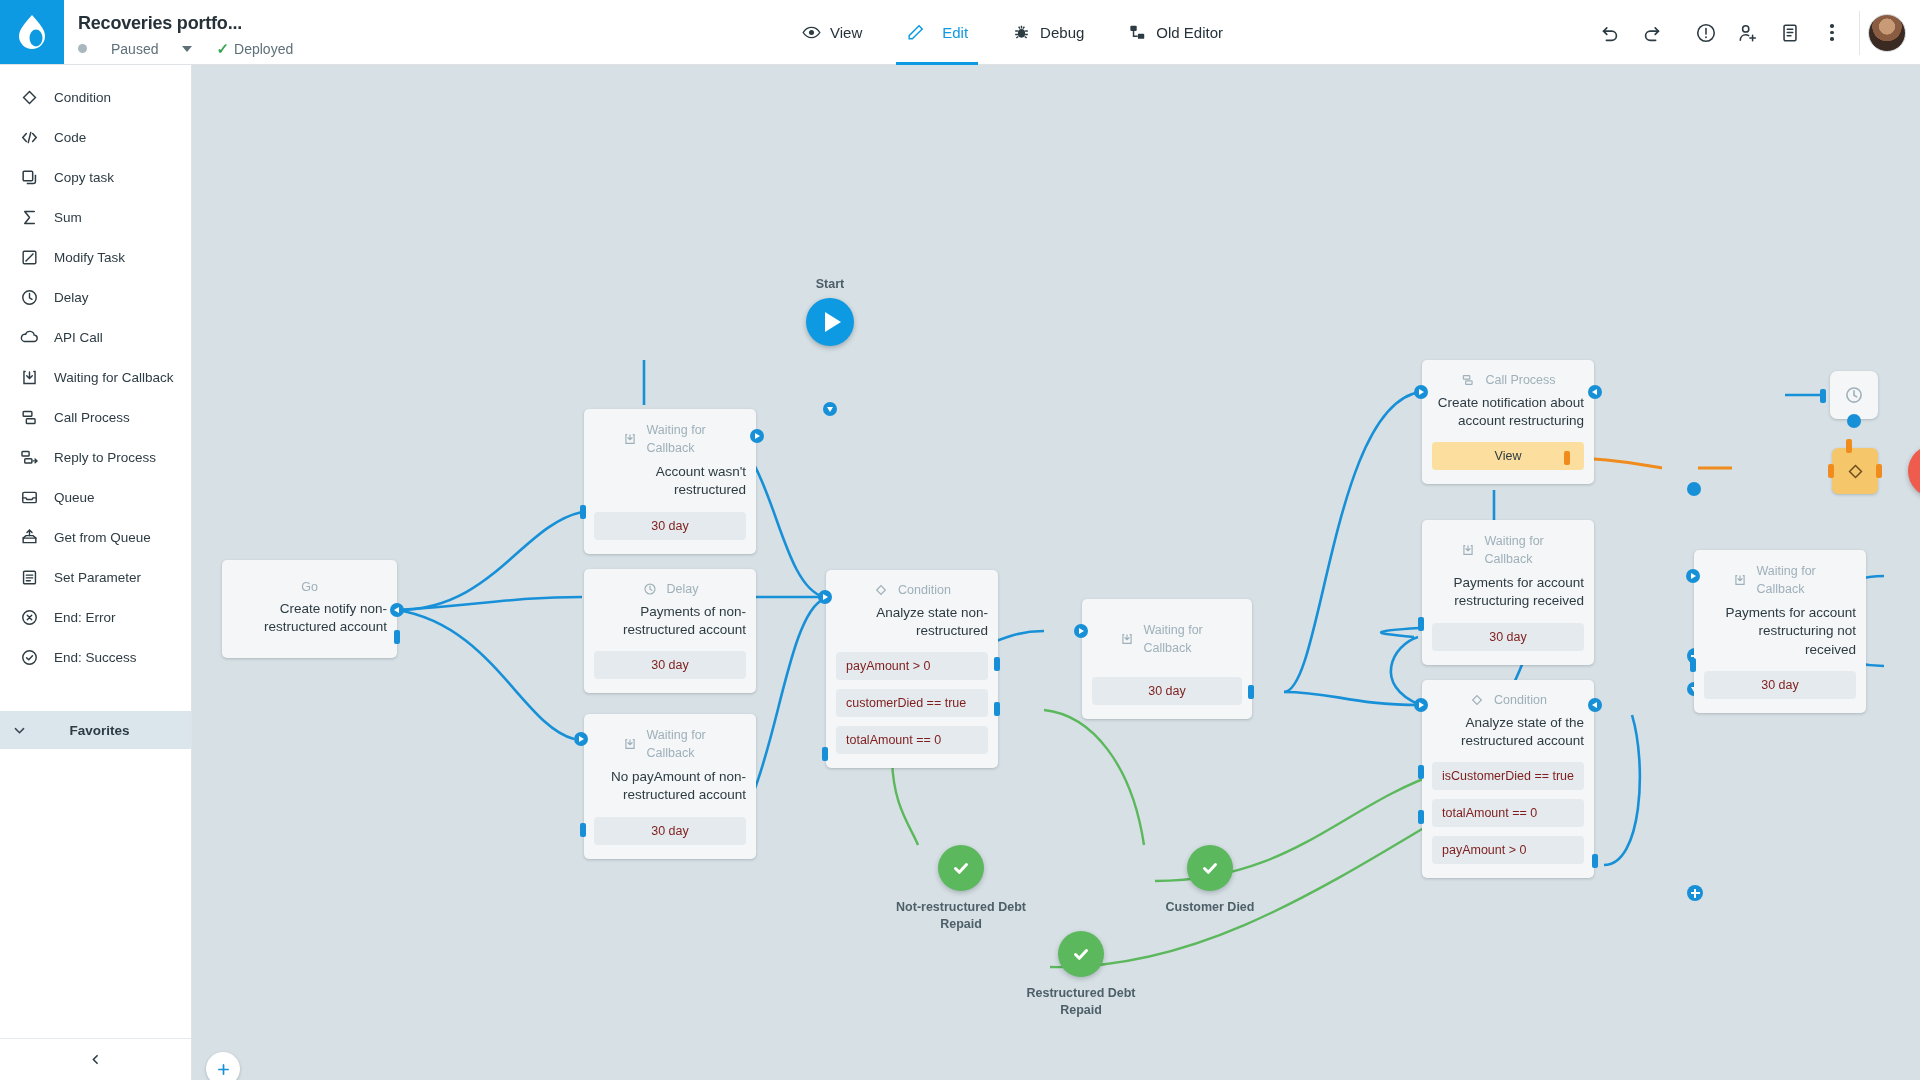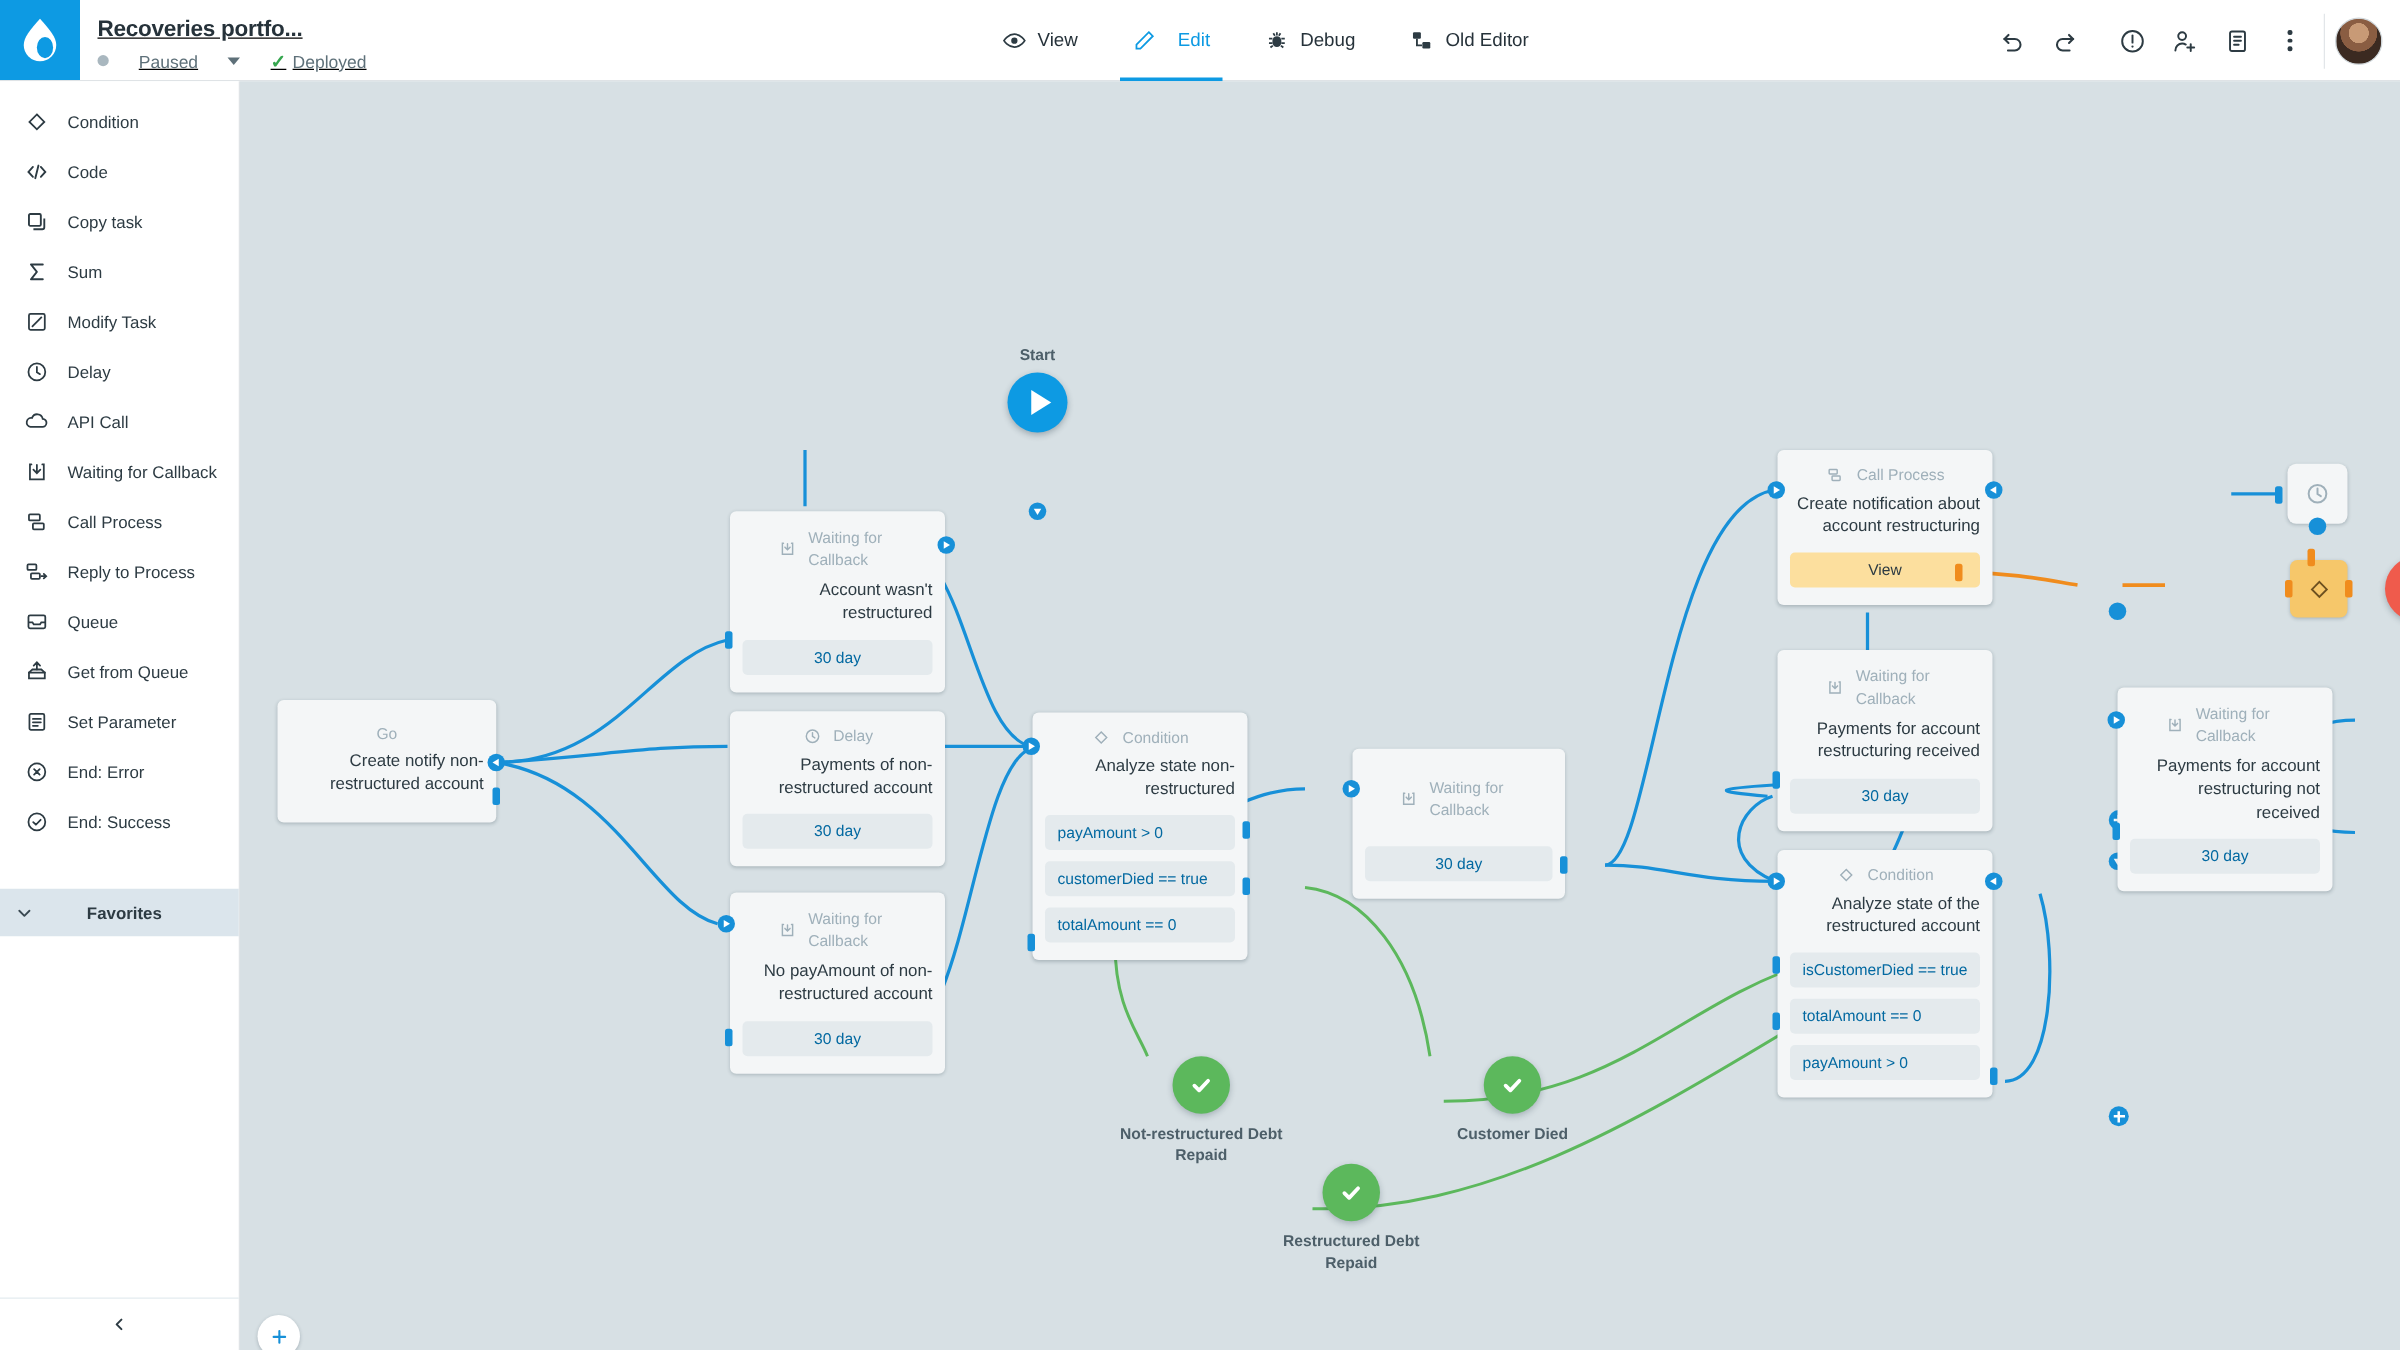--- a/index.html
+++ b/index.html
@@ -6,21 +6,21 @@
   html, body {
     width: 1920px; height: 1080px;
     font-family: "Liberation Sans", sans-serif;
     overflow: hidden; background: #ffffff;
   }
   #app { position: relative; width: 1920px; height: 1080px; }
 
   
   .header {
     position: absolute; top: 0; left: 0; width: 1920px; height: 65px;
-    background: #fff; border-bottom: 1px solid #dfe3e6; display: flex; align-items: stretch; text-decoration: underline;
+    background: #fff; border-bottom: 1px solid #dfe3e6; display: flex; align-items: stretch;
   }
   .logo-box {
     width: 64px; height: 64px; background: #0d9ae3;
     display: flex; align-items: center; justify-content: center; flex: none;
   }
   .title-wrap { padding: 6px 0 0 14px; display: flex; flex-direction: column; justify-content: center; }
   .app-title { font-size: 18px; font-weight: bold; color: #26323a; letter-spacing: -0.2px; }
   .status-row { display: flex; align-items: center; gap: 24px; margin-top: 6px; font-size: 14px; color: #5e7079; }
   .dot-paused { width: 9px; height: 9px; border-radius: 50%; background: #a9b7bf; display: inline-block; }
   .caret-dn { width: 0; height: 0; border-left: 5px solid transparent; border-right: 5px solid transparent; border-top: 6px solid #5e7079; display: inline-block; }
@@ -78,21 +78,21 @@
   .node {
     position: absolute; background: #f4f6f7; border-radius: 5px;
     box-shadow: 0 1px 3px rgba(20,40,55,.22); padding: 12px 10px 14px;
     display:flex; flex-direction:column; align-items:center;
   }
   .node-head { display:flex; align-items:center; gap:9px; color:#9fb0ba; font-size:12.5px; margin-bottom:6px; justify-content:center; }
   .node-head .nh-ico { width:16px; height:16px; display:flex; align-items:center; justify-content:center; color:#9fb0ba; flex:none;}
   .node-head.wrapped { flex-wrap: wrap; width: 116px; text-align:center; line-height:1.45; }
   .node-title { font-size: 13.5px; color: #2d3b43; text-align:right; line-height:1.35; margin-bottom:10px; }
   .chip {
-    background:#e4eaed; border-radius:4px; font-size:12.5px; color:#0369a1;
+    background:#e4eaed; border-radius:4px; font-size:12.5px; color:#7f1d1d;
     padding:7px 10px; text-align:center; width:100%; margin-top:2px;
   }
   .chip + .chip { margin-top:9px; }
   .chip.left { text-align:left; }
   .chip.error { background:#fcdf9e; color:#2d3b43; }
 
   
   .port { position:absolute; border-radius:50%; background:#1790d8; width:14px; height:14px;
           display:flex; align-items:center; justify-content:center; }
   .port.sq { width:6px; height:14px; border-radius:2px; background:#1790d8; }

